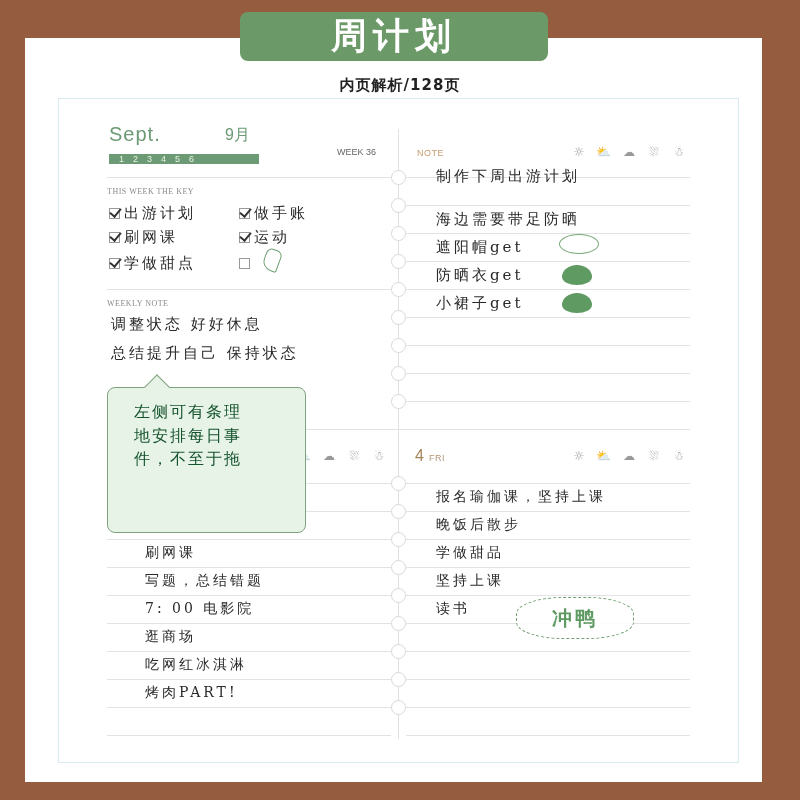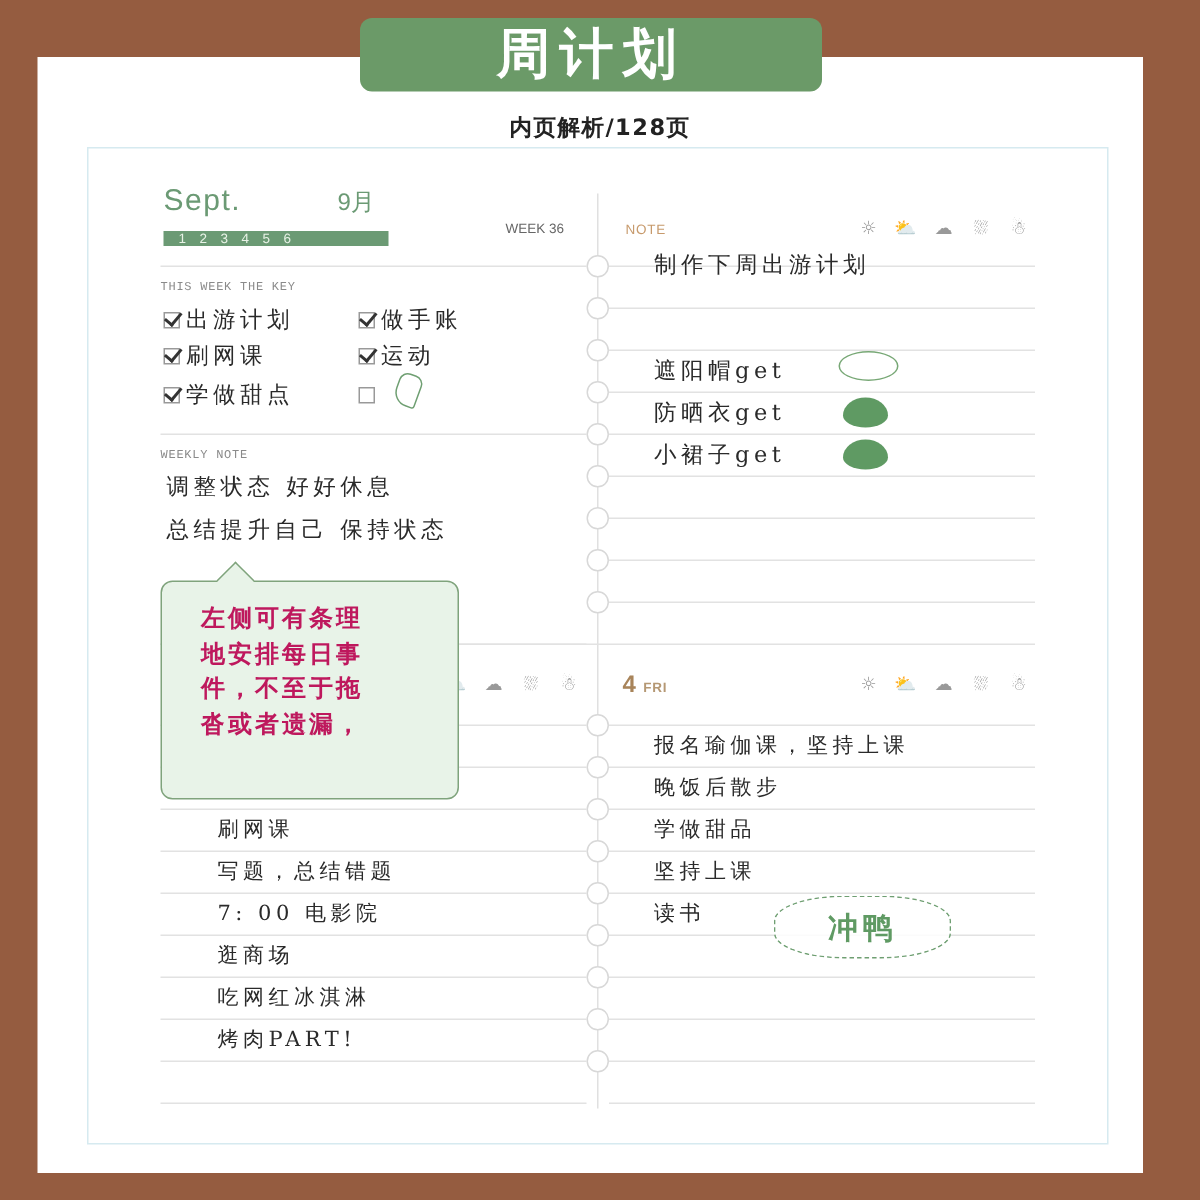--- a/index.html
+++ b/index.html
@@ -17,37 +17,37 @@
 
   
   .abs { position: absolute; }
 
   .sept { left: 50px; top: 24px; font-size: 20px; color: #6b9a74; font-family: "Liberation Sans", sans-serif; letter-spacing: 1px; }
   .month { left: 166px; top: 26px; font-size: 16px; color: #6b9a74; font-family: "Liberation Sans", sans-serif; }
   .daybar { left: 50px; top: 55px; width: 150px; height: 10px; background: #6b9a74; color: #e8f2e6; font-size: 9px; line-height: 10px; padding-left: 10px; letter-spacing: 0; font-family: "Liberation Sans", sans-serif; display:flex; gap: 9px; }
   .week { left: 278px; top: 48px; font-size: 9px; color: #666; font-family: "Liberation Sans", sans-serif; }
   .note-label { left: 358px; top: 49px; font-size: 9px; color: #c79a6c; font-family: "Liberation Sans", sans-serif; letter-spacing: 0.5px; }
 
-  .section-label { font-size: 8px; color: #8a8a8a; font-family: Liberation Mono, monospace; letter-spacing: 0.5px; }
+  .section-label { font-size: 8px; color: #8a8a8a; font-family: Liberation Serif, serif; letter-spacing: 0.5px; }
 
   .hline { position: absolute; height: 1px; background: #e2e2e2; }
   .vline { position: absolute; width: 1px; background: #e0e0e0; left: 339px; }
   .ring { position: absolute; left: 332px; width: 15px; height: 15px; border-radius: 50%; border: 1px solid #d8d8d8; background: #fff; }
 
   .hand { font-family: "DejaVu Serif", serif; font-size: 15px; color: #2a2a2a; letter-spacing: 3px; white-space: nowrap; }
   .hand-sm { font-size: 14px; }
 
   .chk { display: inline-block; width: 11px; height: 11px; border: 1px solid #999; position: relative; vertical-align: -1px; margin-right: 4px; }
   .chk.on::after { content: ""; position: absolute; left: 2px; top: -3px; width: 5px; height: 9px; border-right: 2px solid #333; border-bottom: 2px solid #333; transform: rotate(40deg); }
 
   .weather { display: flex; gap: 9px; font-size: 12px; color: #999; }
   .weather span { width: 16px; text-align: center; }
 
   .tooltip { position: absolute; left: 48px; top: 288px; width: 199px; height: 146px; background: #e8f3e8; border: 1.5px solid #7fa37c; border-radius: 8px;
-    padding: 12px 0 4px 26px; font-size: 16px; line-height: 23.5px; color: #be185d; letter-spacing: 2px; z-index: 5; font-weight: bold; }
+    padding: 12px 0 4px 26px; font-size: 16px; line-height: 23.5px; color: #14532d; letter-spacing: 2px; z-index: 5; }
   .tooltip-arrow { position: absolute; left: 40px; top: -10px; width: 18px; height: 18px; background: #e8f3e8; border-left: 1.5px solid #7fa37c; border-top: 1.5px solid #7fa37c; transform: rotate(45deg); }
 
   .daynum { font-size: 16px; color: #a8845a; font-family: "Liberation Sans", sans-serif; }
   .dayname { font-size: 9px; color: #b59874; font-family: "Liberation Sans", sans-serif; margin-left: 5px; letter-spacing: 0.5px; }
 
   .heart { width: 30px; height: 20px; background: #5f9a63; border-radius: 50% 50% 50% 50% / 60% 60% 40% 40%; }
   .hat { width: 40px; height: 20px; border: 1.5px solid #78a876; border-radius: 50%; }
   .burst { width: 118px; height: 42px; border: 1.5px dashed #6f9f72; border-radius: 40%; display:flex; align-items:center; justify-content:center; color: #5f9a63; font-weight: bold; font-size: 20px; letter-spacing: 3px; font-family: "DejaVu Serif", serif; background: rgba(255,255,255,0.85); }
   .icecream { width: 16px; height: 22px; border: 1.5px solid #6f9f72; border-radius: 6px 6px 2px 10px; transform: rotate(20deg); }
 </style>
@@ -174,28 +174,29 @@
   </div>
 
   <div class="abs hand hand-sm" style="left:86px; top:445px;">刷网课</div>
   <div class="abs hand hand-sm" style="left:86px; top:473px;">写题，总结错题</div>
   <div class="abs hand hand-sm" style="left:86px; top:501px;">7: 00 电影院</div>
   <div class="abs hand hand-sm" style="left:86px; top:529px;">逛商场</div>
   <div class="abs hand hand-sm" style="left:86px; top:557px;">吃网红冰淇淋</div>
   <div class="abs hand hand-sm" style="left:86px; top:585px;">烤肉PART!</div>
 
   <div class="abs hand" style="left:377px; top:68px;">制作下周出游计划</div>
+  <div class="abs hand" style="left:377px; top:111px;">海边需要带足防晒</div>
   <div class="abs hand" style="left:377px; top:139px;">遮阳帽get</div>
   <div class="abs hand" style="left:377px; top:167px;">防晒衣get</div>
   <div class="abs hand" style="left:377px; top:195px;">小裙子get</div>
   <div class="abs hat" style="left:500px; top:135px;"></div>
   <div class="abs heart" style="left:503px; top:166px;"></div>
   <div class="abs heart" style="left:503px; top:194px;"></div>
 
-  <div class="abs" style="left:356px; top:347px;font-weight:bold;">
+  <div class="abs" style="left:356px; top:347px;">
     <span class="daynum">4</span><span class="dayname">FRI</span>
   </div>
   <div class="abs weather" style="left:512px; top:350px;">
     <span>☼</span>
     <span>⛅</span>
     <span>☁</span>
     <span>⛆</span>
     <span>☃</span>
   </div>
 
@@ -204,15 +205,14 @@
   <div class="abs hand hand-sm" style="left:377px; top:445px;">学做甜品</div>
   <div class="abs hand hand-sm" style="left:377px; top:473px;">坚持上课</div>
   <div class="abs hand hand-sm" style="left:377px; top:501px;">读书</div>
   <div class="abs burst" style="left:457px; top:498px;">冲鸭</div>
 
   <div class="tooltip">
     <div class="tooltip-arrow"></div>
     <div>左侧可有条理</div>
     <div>地安排每日事</div>
     <div>件，不至于拖</div>
-    <div>沓或者遗漏，</div>
   </div>
 </div>
 
 </body></html>

